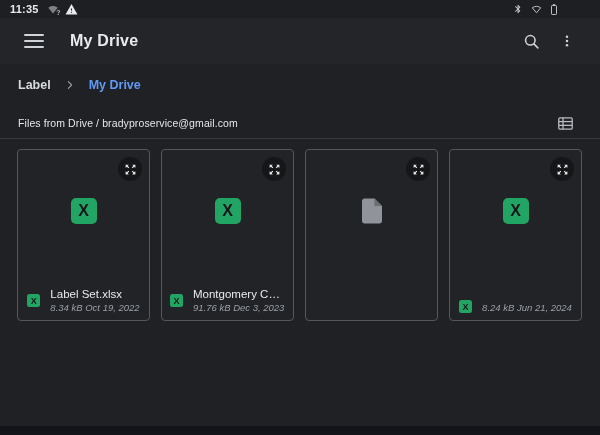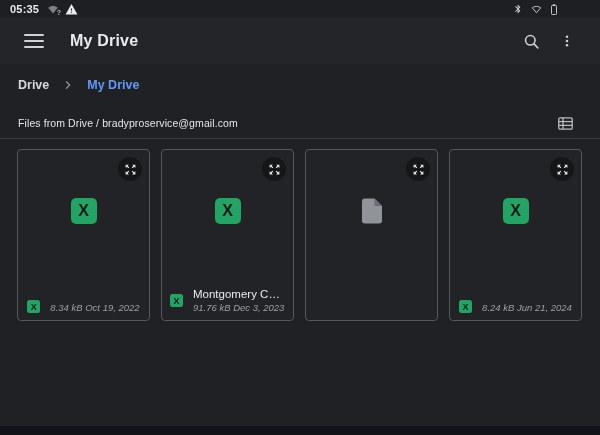--- a/index.html
+++ b/index.html
@@ -101,21 +101,21 @@
   .file-meta{font-size:9.5px;color:var(--text-secondary);margin-top:2px;white-space:nowrap;font-style:italic;}
   
   .navbar{
     position:absolute;left:0;right:0;bottom:0;height:9px;background:var(--navbar-bg);
   }
 </style>
 </head>
 <body>
 
 <div class="statusbar">
-  <span class="time">05:35</span>
+  <span class="time">11:35</span>
   <span class="left-icons">
     <span class="sb-icon wifi-q">
       <svg width="12" height="12" viewBox="0 0 24 24">
           <path d="M12 21L2.5 9.7C5.2 7.4 8.5 6.2 12 6.2s6.8 1.2 9.5 3.5L12 21z" fill="#7d8085"></path>
         </svg>
       <span class="qmark">?</span>
     </span>
     <span class="sb-icon">
       <svg width="13" height="13" viewBox="0 0 24 24">
           <path d="M1 21h22L12 2 1 21zm12-3h-2v-2h2v2zm0-4h-2v-4h2v4z" fill="#e8eaed"></path>
@@ -160,21 +160,21 @@
       <svg width="16" height="16" viewBox="0 0 24 24">
           <circle cx="12" cy="5.5" r="1.9" fill="#cfd2d6"></circle>
           <circle cx="12" cy="12" r="1.9" fill="#cfd2d6"></circle>
           <circle cx="12" cy="18.5" r="1.9" fill="#cfd2d6"></circle>
         </svg>
     </div>
   </div>
 </div>
 
 <div class="breadcrumb">
-  <span class="crumb-root">Drive</span>
+  <span class="crumb-root">Label</span>
   <span style="display:flex;align-items:center;">
     <svg width="10" height="10" viewBox="0 0 24 24">
         <path d="M8 4l8 8-8 8" fill="none" stroke="#9aa0a6" stroke-width="2.6" stroke-linecap="round" stroke-linejoin="round"></path>
       </svg>
   </span>
   <span class="crumb-current">My Drive</span>
 </div>
 
 <div class="files-header">
   <span class="files-header-label">Files from Drive / bradyproservice@gmail.com</span>
@@ -197,20 +197,21 @@
         </svg>
     </div>
     <div class="big-icon">
       <div class="excel-badge big">X</div>
 
     </div>
     <div class="file-row">
       <div class="excel-badge small">X</div>
 
       <div class="file-text">
+        <div class="file-name">Label Set.xlsx</div>
         <div class="file-meta">8.34 kB Oct 19, 2022</div>
       </div>
     </div>
   </div>
 
   <div class="file-card">
     <div class="expand-btn">
       <svg width="13" height="13" viewBox="0 0 24 24">
           <path d="M15 3l2.3 2.3-2.89 2.87 1.42 1.42L18.7 6.7 21 9V3h-6zM3 9l2.3-2.3 2.87 2.89 1.42-1.42L6.7 5.3 9 3H3v6zm6 12l-2.3-2.3 2.89-2.87-1.42-1.42L5.3 17.3 3 15v6h6zm12-6l-2.3 2.3-2.87-2.89-1.42 1.42 2.89 2.87L15 21h6v-6z" fill="#e8eaed"></path>
         </svg>

